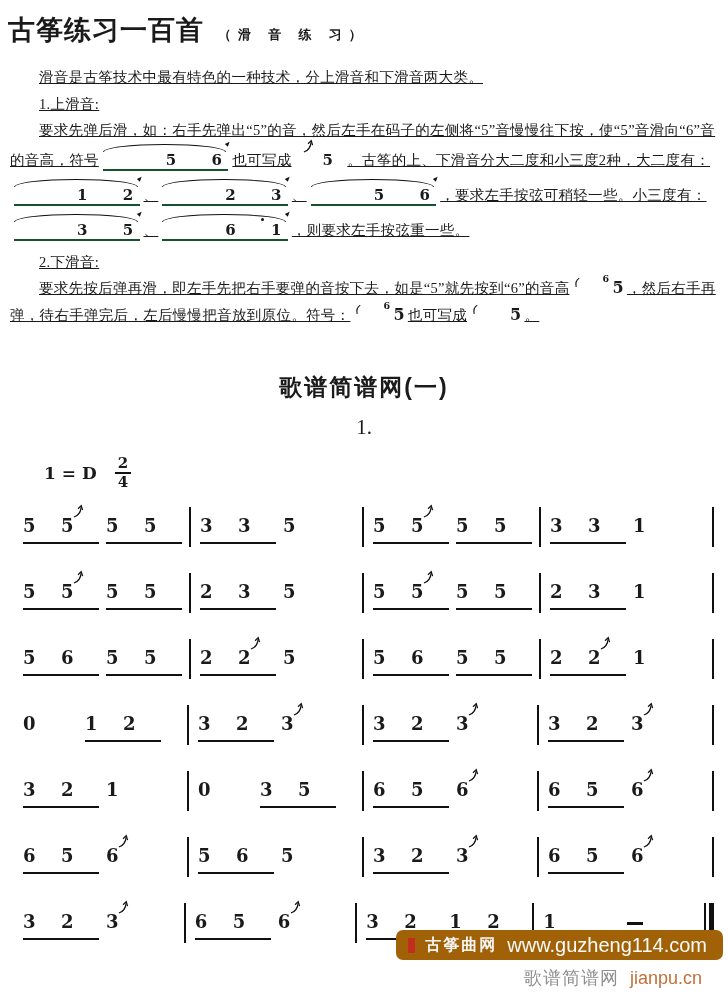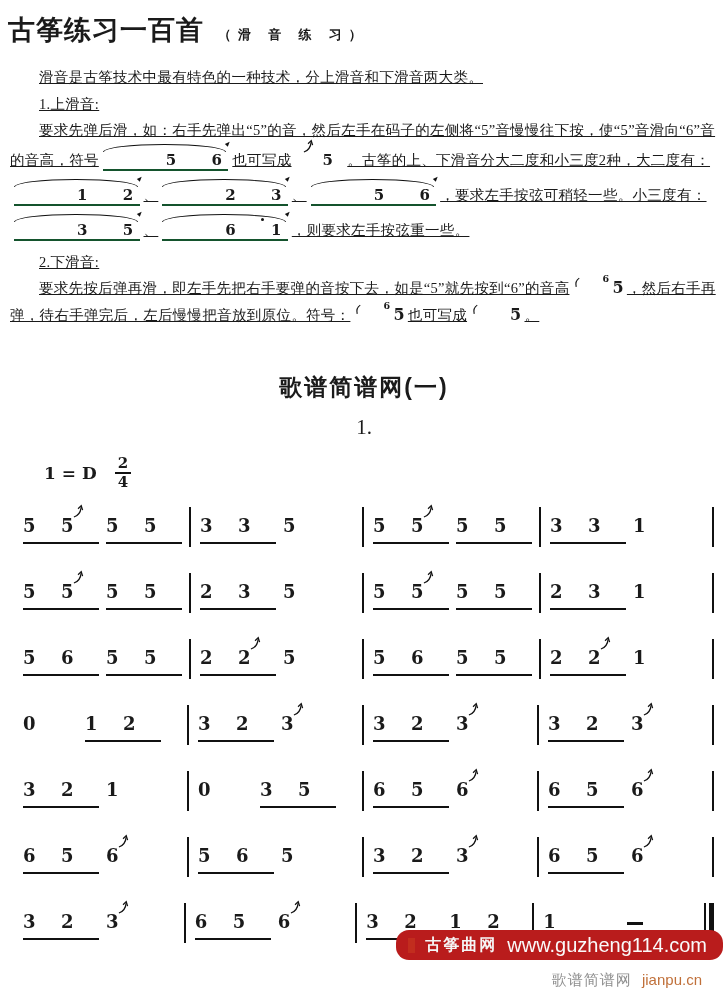--- a/index.html
+++ b/index.html
@@ -46,25 +46,25 @@
   .note svg.slide{left:12px;top:-10px;}
   .beam{display:flex;border-bottom:2px solid #111;padding-bottom:2px;margin-right:7px;height:26px;}
   .dashbar{display:inline-block;width:16px;height:3px;background:#111;margin-left:22px;vertical-align:middle;}
   .barline{width:2px;background:#111;height:40px;margin-top:-7px;}
   .endbar{display:flex;gap:3px;height:40px;margin-top:-7px;}
   .endbar i{display:block;height:100%;background:#111;}
   .endbar .thin{width:2px;}
   .endbar .thick{width:5px;}
   
   .badge{position:absolute;right:5px;bottom:44px;height:30px;display:flex;align-items:center;gap:10px;
-         background:#b91c1c;border-radius:13px;padding:0 16px 0 12px;}
+         background:#a16207;border-radius:7px;padding:0 16px 0 12px;}
   .redbar{width:7px;height:15px;background:#c22d1e;display:inline-block;}
   .badge-name{color:#f5f5f5;font-family:"Liberation Sans","DejaVu Sans",sans-serif;font-weight:700;font-size:16px;letter-spacing:2px;}
   .badge-url{color:#fafafa;font-family:"Liberation Sans","DejaVu Sans",sans-serif;font-size:20px;}
-  .credit{position:absolute;right:26px;bottom:14px;font-family:"Liberation Sans","DejaVu Sans",sans-serif;font-size:15px;margin-top:30px;}
+  .credit{position:absolute;right:26px;bottom:14px;font-family:"Liberation Sans","DejaVu Sans",sans-serif;font-size:18px;margin-top:30px;}
   .credit .site{color:#8f8f8f;letter-spacing:1px;}
   .credit .link{color:#c0703a;margin-left:6px;}
 </style>
 </head>
 <body>
 
 <header class="hdr">
   <span class="title">古筝练习一百首</span>
   <span class="subtitle">（滑 音 练 习）</span>
 </header>

